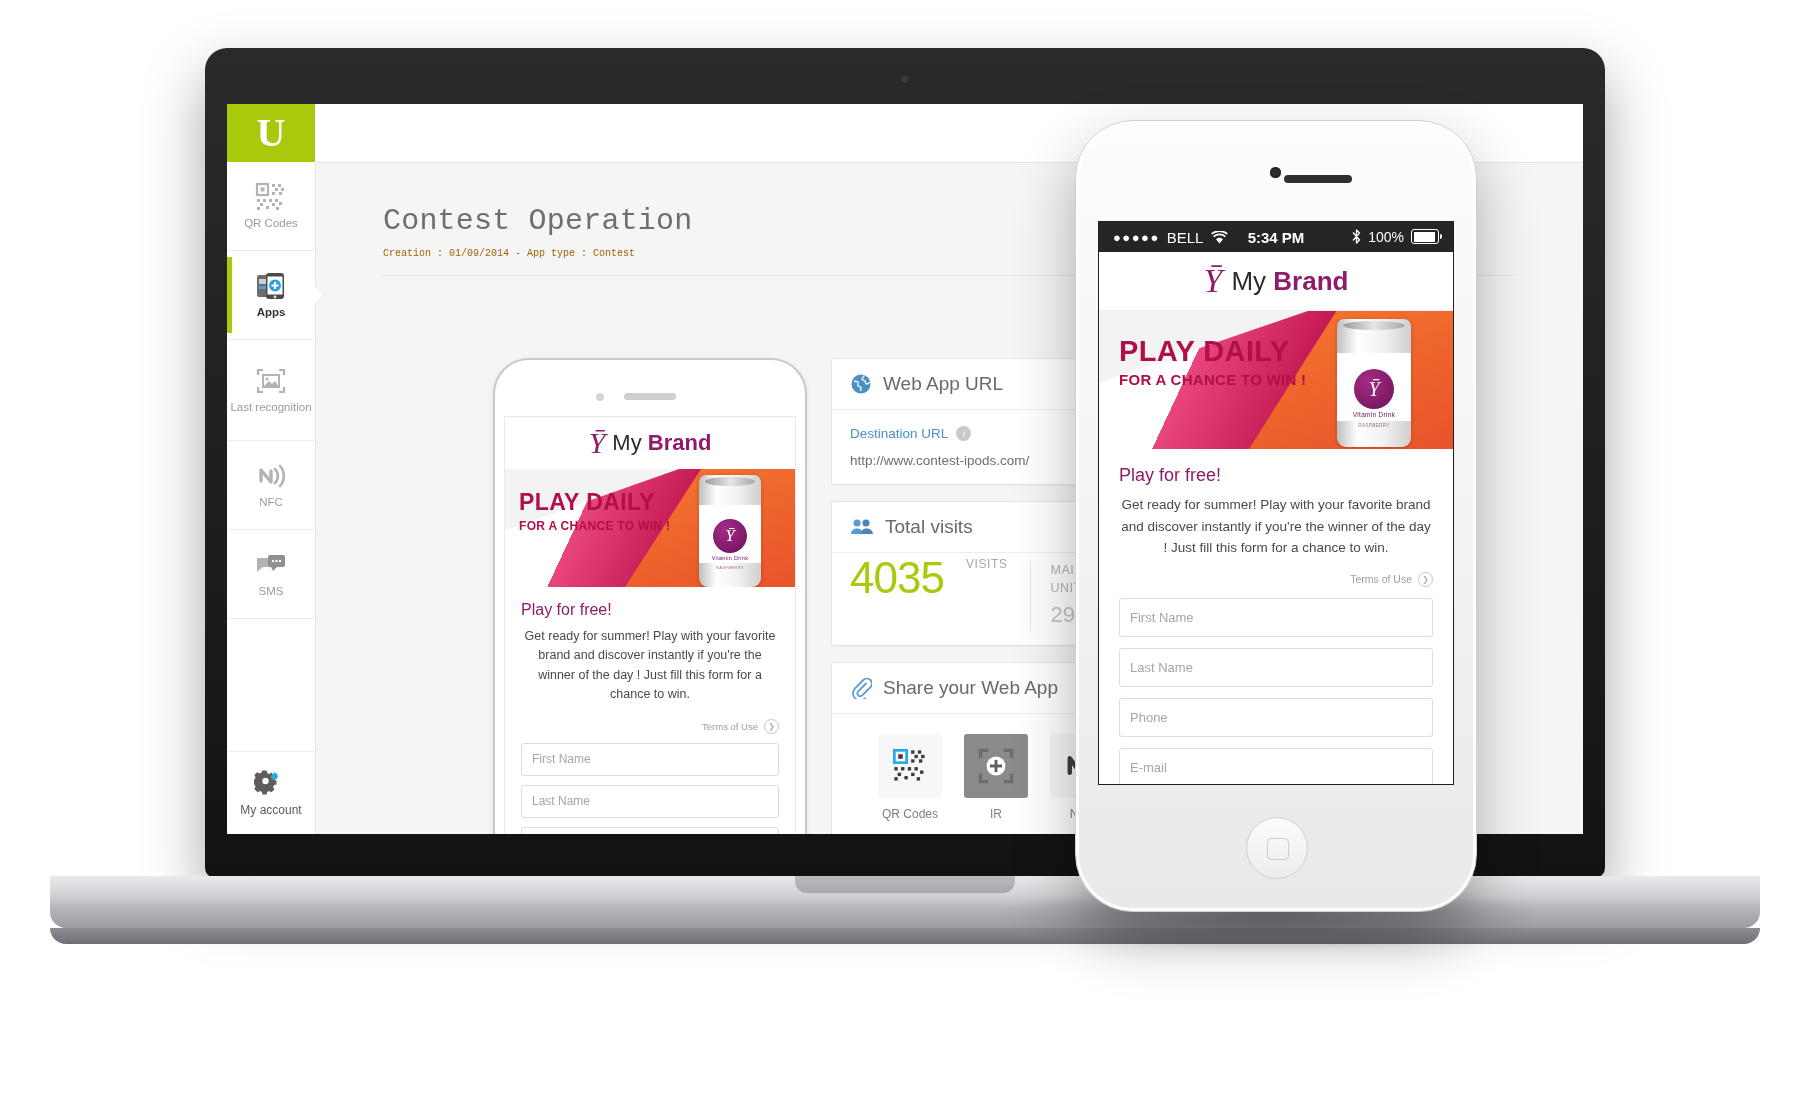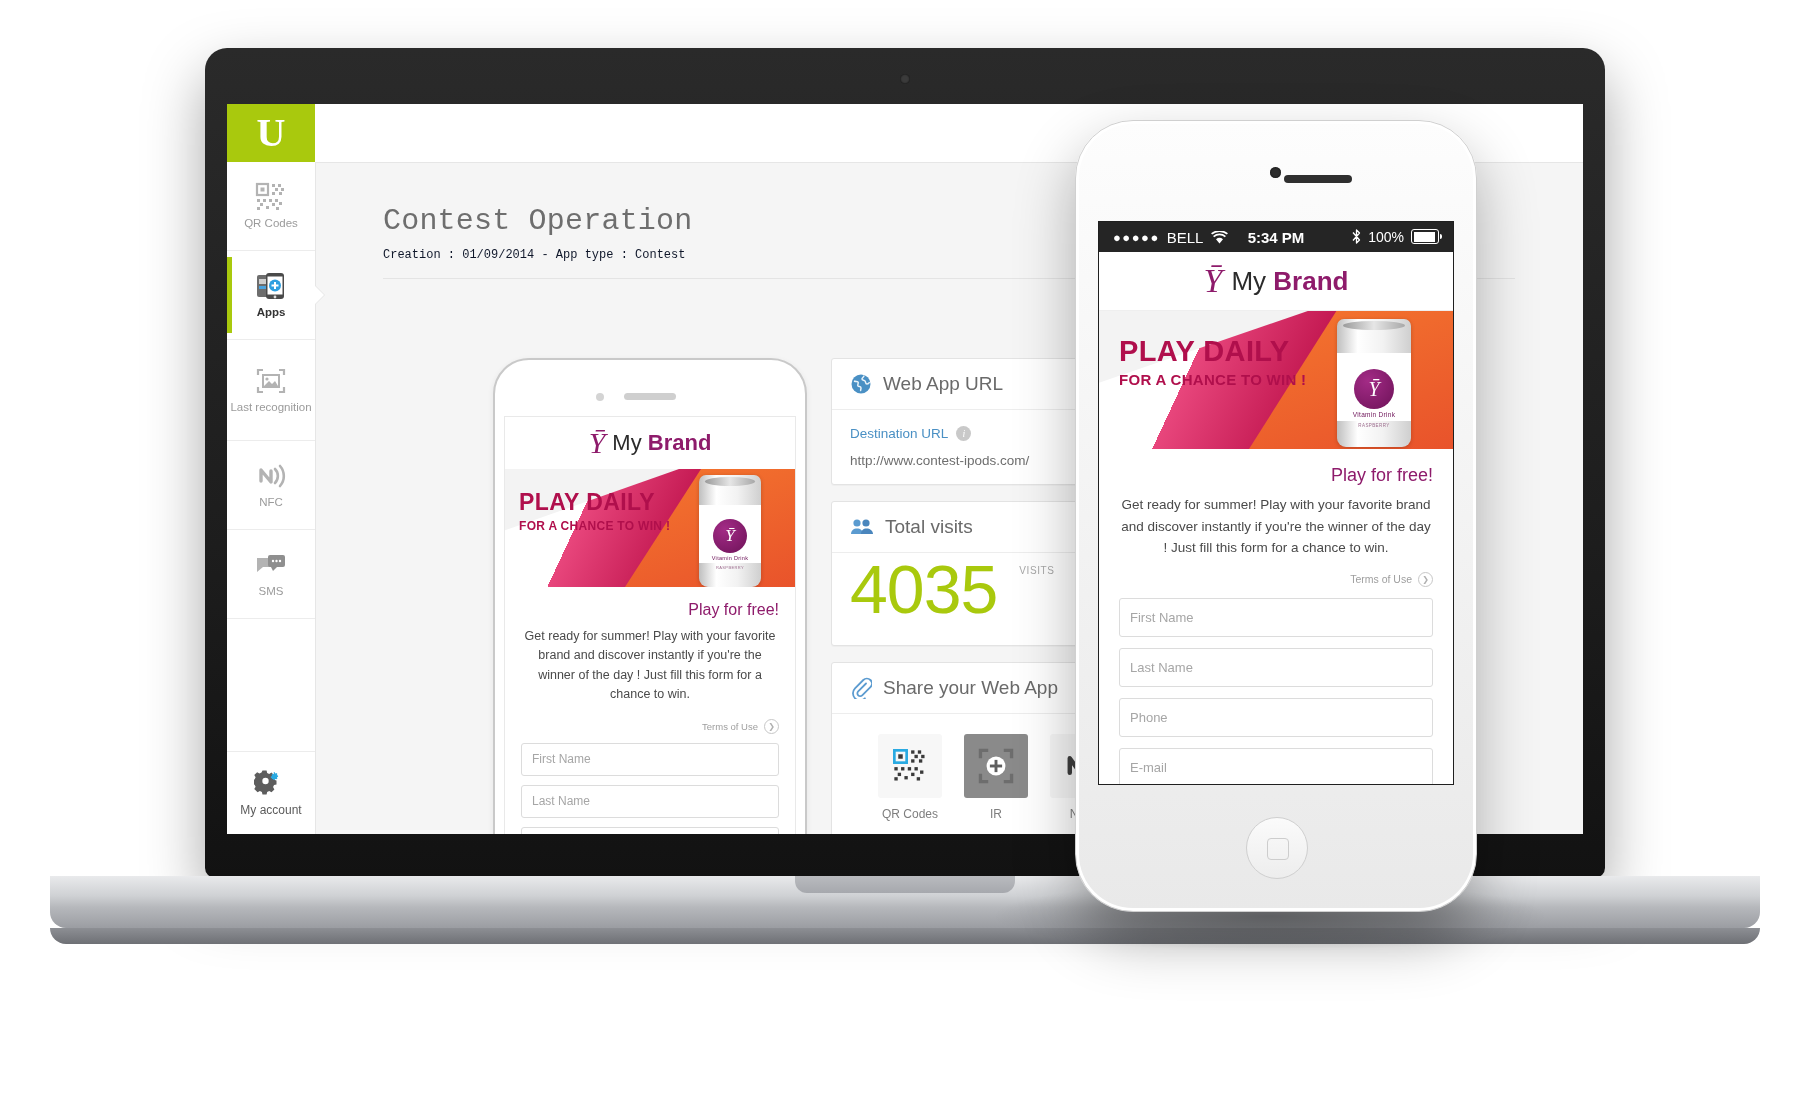--- a/index.html
+++ b/index.html
@@ -70,21 +70,21 @@
     border-top:9px solid transparent;border-bottom:9px solid transparent;border-left:9px solid #ffffff;
     filter:drop-shadow(1px 0 0 #e6e6e6);
   }
   .side-account{position:absolute;left:0;right:0;bottom:0;height:82px;border-top:1px solid #ececec;background:#fff;
     display:flex;flex-direction:column;align-items:center;justify-content:center;gap:4px;color:#5b5b5b;font-size:12px;cursor:pointer;}
   .ico{width:34px;height:30px;display:block;}
 
   .content{position:absolute;left:88px;top:58px;right:0;bottom:0;overflow:hidden;}
   .page-head{padding:42px 0 0 68px;font-family:Liberation Mono, monospace;}
   .page-title{font-size:30px;color:#6e6e6e;font-weight:400;letter-spacing:.2px;}
-  .page-sub{margin-top:10px;font-size:12px;color:#0f172a;}
+  .page-sub{margin-top:10px;font-size:10px;color:#a16207;}
   .head-rule{margin:16px 68px 0 68px;border-top:1px solid #e4e4e4;}
 
   
   .prev-phone{position:absolute;left:178px;top:196px;width:310px;height:580px;
     background:#fff;border:2px solid #c9c9c9;border-radius:36px 36px 10px 10px;box-shadow:0 2px 6px rgba(0,0,0,.07);}
   .prev-speaker{position:absolute;left:50%;top:33px;margin-left:-26px;width:52px;height:7px;border-radius:4px;background:#cfcfcf;}
   .prev-cam{position:absolute;left:50%;top:33px;margin-left:-54px;width:8px;height:8px;border-radius:50%;background:#d4d4d4;}
   .prev-screen{position:absolute;left:9px;top:56px;right:9px;bottom:0;background:#fff;overflow:hidden;border:1px solid #e9e9e9;border-bottom:none;}
 
   .brandbar{height:52px;display:flex;align-items:center;justify-content:center;gap:7px;background:#fff;}
@@ -110,42 +110,42 @@
     background:linear-gradient(90deg,#9a9a9a,#e6e6e6,#a8a8a8);}
   .can-band{position:absolute;left:0;right:0;top:30px;height:58px;background:#ffffff;}
   .can-circle{position:absolute;left:50%;top:44px;margin-left:-17px;width:34px;height:34px;border-radius:50%;
     background:radial-gradient(circle at 35% 30%,#a32b86,#6d1258);}
   .can-circle span{display:block;text-align:center;line-height:34px;color:#fff;font-style:italic;
     font-family:"Liberation Serif",serif;font-size:17px;}
   .can-label{position:absolute;left:0;right:0;top:80px;text-align:center;font-size:5.5px;color:#6d1258;letter-spacing:.3px;}
   .can-label2{position:absolute;left:0;right:0;top:90px;text-align:center;font-size:4px;color:#9b6a8c;letter-spacing:.4px;}
 
   .pbody{padding:14px 16px 0 16px;}
-  .p-h{color:#8e1b6b;font-size:16px;margin:0 0 8px 0;font-weight:400;text-align:right;}
+  .p-h{color:#8e1b6b;font-size:16px;margin:0 0 8px 0;font-weight:400;}
   .p-p{color:#4a4a4a;font-size:12.5px;line-height:1.55;margin:0;text-align:center;}
   .p-terms{margin-top:14px;display:flex;align-items:center;justify-content:flex-end;gap:6px;color:#9e9e9e;font-size:9.5px;}
   .circ{width:13px;height:13px;border-radius:50%;border:1px solid #c7c7c7;color:#b0b0b0;font-size:8px;
     display:flex;align-items:center;justify-content:center;}
   .fld{margin-top:9px;height:31px;border:1px solid #dcdcdc;border-radius:3px;background:#fff;
     display:flex;align-items:center;padding:0 10px;color:#a6a6a6;font-size:12px;}
 
   
   .cards{position:absolute;left:516px;top:196px;width:560px;}
   .card{background:#fff;border:1px solid #e3e3e3;border-radius:3px;margin-bottom:16px;box-shadow:0 1px 1px rgba(0,0,0,.03);}
   .card-head{display:flex;align-items:center;gap:11px;padding:14px 18px;border-bottom:1px solid #ededed;}
   .card-title{font-size:19px;color:#6a6a6a;}
   .card-body{padding:14px 18px 16px 18px;}
   .dest-link{color:#4a90c4;font-size:13.5px;display:inline-flex;align-items:center;gap:8px;}
   .info-dot{width:15px;height:15px;border-radius:50%;background:#c9c9c9;color:#fff;font-size:10px;font-style:italic;
     display:flex;align-items:center;justify-content:center;font-family:"Liberation Serif",serif;}
   .dest-url{margin-top:11px;font-size:13.5px;color:#6e6e6e;}
 
   .visit-row{display:flex;align-items:flex-start;gap:22px;padding:4px 18px 14px 18px;}
-  .big-num{font-size:68px;line-height:.95;color:#a9c90d;font-weight:400;letter-spacing:-1px;}
-  .visits-lbl{font-size:10px;color:#a8a8a8;letter-spacing:.6px;align-self:flex-start;margin-top:8px;}
+  .big-num{font-size:44px;line-height:.95;color:#a9c90d;font-weight:400;letter-spacing:-1px;}
+  .visits-lbl{font-size:12px;color:#a8a8a8;letter-spacing:.6px;align-self:flex-start;}
   .mainly{border-left:1px solid #e6e6e6;padding-left:20px;color:#b0b0b0;font-size:12.5px;letter-spacing:.5px;line-height:1.45;margin-top:4px;}
   .mainly .n{font-size:22px;color:#c3c3c3;letter-spacing:0;margin-top:2px;}
   .green-chip{margin-left:auto;width:54px;height:26px;background:#a9c90d;border-radius:2px;align-self:center;}
 
   .share-icons{display:flex;gap:22px;padding:6px 0 4px 28px;}
   .share-item{width:64px;display:flex;flex-direction:column;align-items:center;gap:9px;cursor:pointer;}
   .share-tile{width:64px;height:64px;border-radius:3px;background:#f7f7f7;display:flex;align-items:center;justify-content:center;}
   .share-tile.sel{background:#8a8a8a;}
   .share-lbl{font-size:12px;color:#7e7e7e;}
 

